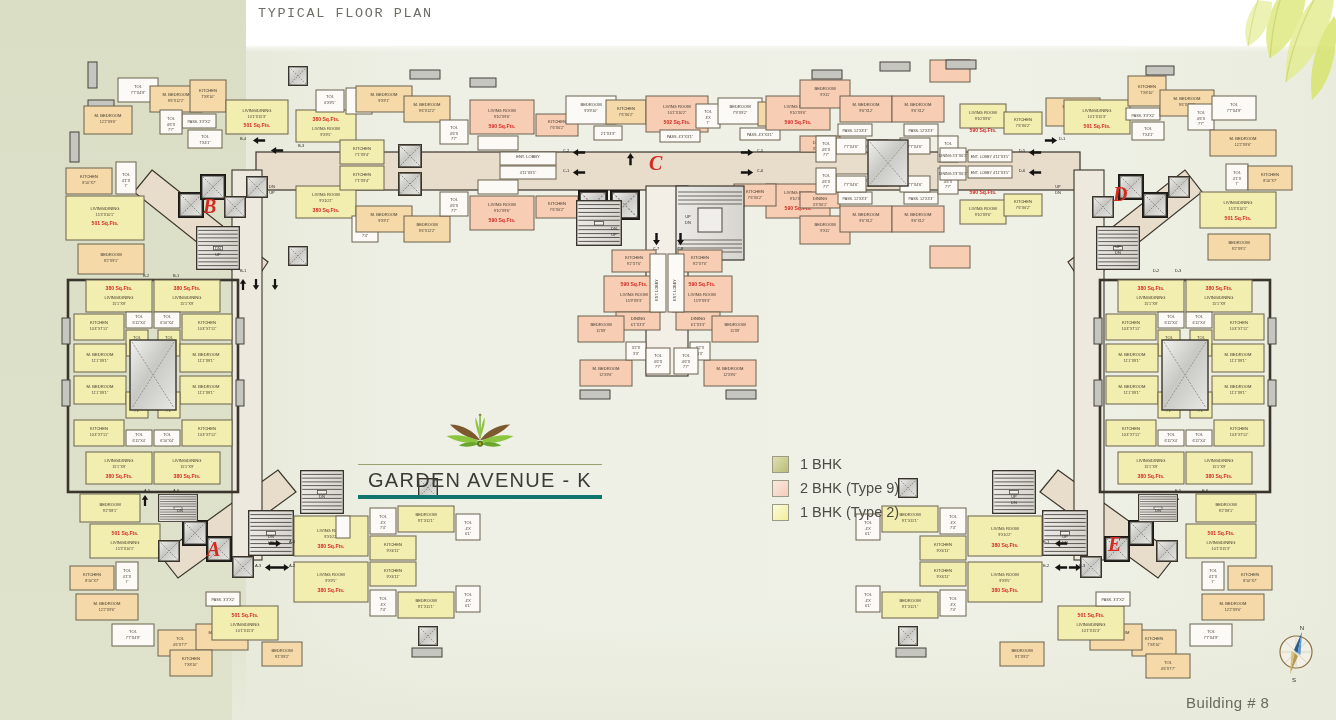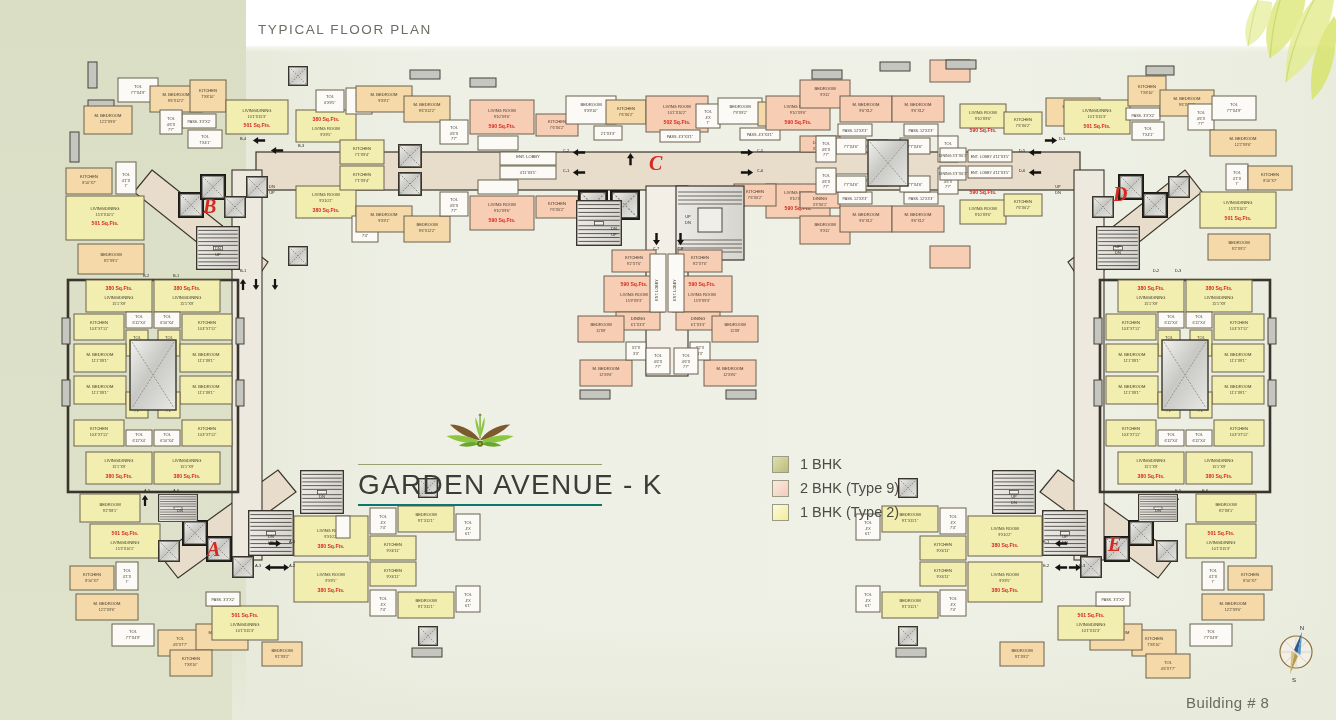--- a/index.html
+++ b/index.html
@@ -16,34 +16,34 @@
      background:linear-gradient(to right,#e7eada 0%,#eef0e6 18%,#eff1e7 70%,#e9ecdd 100%);}
   .bg-leftband{position:absolute;left:0;top:0;width:246px;bottom:0;
      background:linear-gradient(to bottom,#dadec5,#dfe3cc);}
   .bg-bottomfade{position:absolute;left:232px;bottom:0;right:0;height:120px;
      background:linear-gradient(to bottom,rgba(238,240,230,0),#e8ebdb);}
 
   
   .header-strip{position:absolute;left:246px;top:0;right:0;height:46px;background:#ffffff;}
   .header-strip:after{content:"";position:absolute;left:0;top:46px;right:0;height:6px;
      background:linear-gradient(to bottom,#f6f7f1,rgba(238,240,230,0));}
-  .header-title{position:absolute;left:258px;top:22px;font-size:13.5px;letter-spacing:1.6px;
-     color:#6d6e66;font-family:Liberation Sans, sans-serif;}
+  .header-title{position:absolute;left:258px;top:6px;font-size:13.5px;letter-spacing:1.6px;
+     color:#6d6e66;font-family:Liberation Mono, monospace;}
 
   
   .leaves{position:absolute;right:0;top:-10px;width:170px;height:120px;pointer-events:none;}
 
   
   #plan{position:absolute;left:0;top:0;width:1336px;height:720px;}
 
   
   .logo-wrap{position:absolute;left:352px;top:412px;width:256px;text-align:center;}
   .logo-mark{height:46px;}
-  .logo-name{font-size:28px;letter-spacing:1.3px;color:#3c3c36;
-     border-top:1px solid #9aa06e;border-bottom:2px solid #0f766e;
+  .logo-name{font-size:20px;letter-spacing:1.3px;color:#3c3c36;
+     border-top:1px solid #9aa06e;border-bottom:4px solid #0f766e;
      padding:4px 0 3px 0;margin:2px 6px 0 6px;white-space:nowrap;}
   .logo-tag{font-family:"Liberation Serif",serif;font-size:13px;color:#4a5a33;
      letter-spacing:1.1px;text-align:right;padding-right:10px;margin-top:5px;}
   .logo-tag .big{font-size:17px;}
 
   
   .legend{position:absolute;left:772px;top:456px;}
   .legend-row{display:flex;height:24px;}
   .legend-sw{width:15px;height:15px;border:1px solid #9b9b86;margin-right:11px;}
   .legend-lb{font-size:14.5px;color:#4c4c44;}

